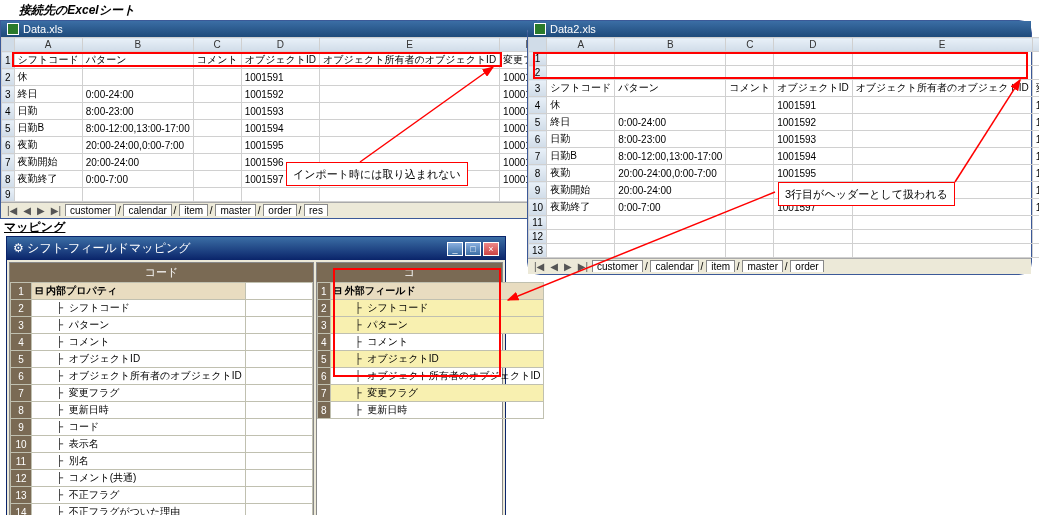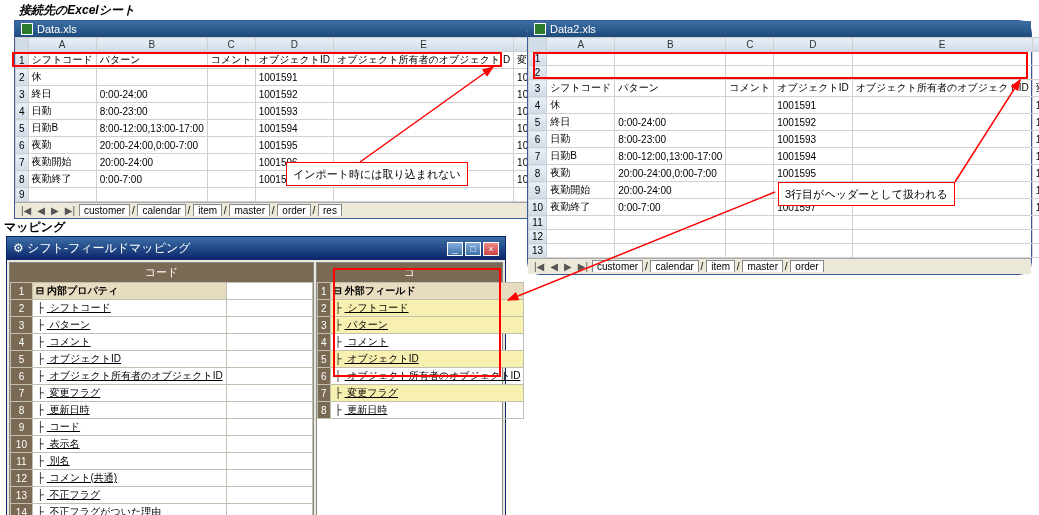--- a/index.html
+++ b/index.html
@@ -31,32 +31,32 @@
 .win-btn { width: 16px; height: 14px; background: linear-gradient(to bottom, #8ab0e0, #3b6ea5); border: 1px solid #fff; color: #fff; font-size: 9px; text-align: center; line-height: 12px; }
 .win-btn.close { background: linear-gradient(to bottom, #e88, #c44); }
 
 .mapping-body { display: flex; gap: 2px; padding: 2px; background: #ece9d8; }
 .mapping-panel { background: #fff; border: 1px solid #888; }
 .panel-header { background: #7a6a54; color: #fff; text-align: center; padding: 2px; font-size: 11px; }
 .tree-table { width: 100%; border-collapse: collapse; font-size: 10px; }
 .tree-table td { border: 1px solid #c0c0b0; padding: 1px 3px; height: 13px; white-space: nowrap; }
 .tree-table .num { background: #7a6a54; color: #fff; text-align: center; width: 22px; }
 .tree-table .root { background: #e8dcc0; font-weight: bold; }
-.tree-table .leaf { padding-left: 4px; text-decoration: underline; }
+.tree-table .leaf { padding-left: 24px; }
 .tree-table .hl { background: #f8f0b0; }
 .tree-connector { display: inline-block; width: 10px; }
 
 svg.overlay { position: absolute; top: 0; left: 0; width: 1039px; height: 515px; pointer-events: none; }
 </style>
 </head>
 <body>
 
 <div class="section-title" style="left:19px; top:2px;font-style:italic;">接続先のExcelシート</div>
 
-<div class="excel-window" style="left:14px; top:20px; width:584px;">
+<div class="excel-window" style="left:0; top:20px; width:584px;">
   <div class="excel-titlebar">
     <span class="excel-icon"></span>
     <span>Data.xls</span>
   </div>
   <table class="excel-grid" id="excel1-grid">
       <tbody>
         <tr>
           <th class="corner"></th>
           <th>A</th>
           <th>B</th>
@@ -314,21 +314,21 @@
 <div class="red-box" style="left:12px; top:52px; width:490px; height:15px;"></div>
 <div class="red-box" style="left:533px; top:52px; width:495px; height:27px;"></div>
 
 <div class="annotation" style="left:286px; top:162px;">
   <div>インポート時には取り込まれない</div>
 </div>
 <div class="annotation" style="left:778px; top:182px;">
   <div>3行目がヘッダーとして扱われる</div>
 </div>
 
-<div class="section-title" style="left:4px; top:219px;">マッピング</div>
+<div class="section-title" style="left:4px; top:219px;text-decoration:underline;">マッピング</div>
 
 <div class="mapping-window" style="left:6px; top:236px; width:500px;">
   <div class="mapping-titlebar">
     <span>
       <span>⚙</span>
       <span>シフト-フィールドマッピング</span>
     </span>
     <span class="win-buttons">
       <span class="win-btn">_</span>
       <span class="win-btn">□</span>

